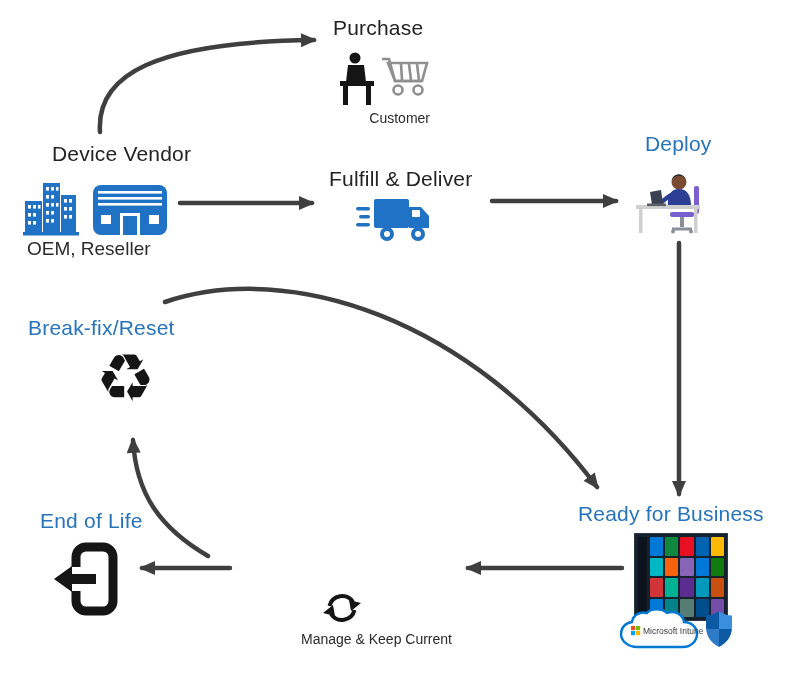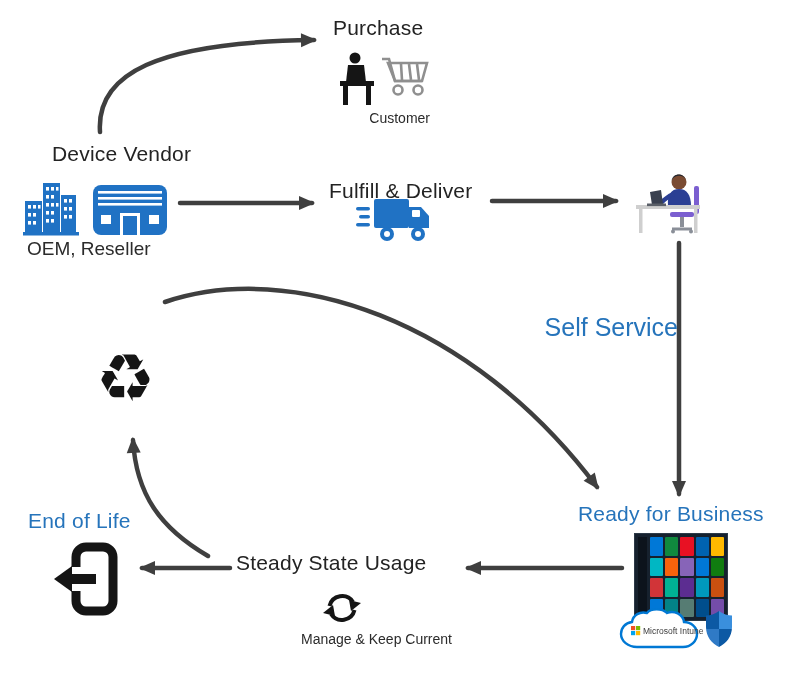--- a/index.html
+++ b/index.html
@@ -132,60 +132,61 @@
         <rect x="5" y="26" width="64" height="2.6"></rect>
       </g>
       <rect x="27" y="36" width="20" height="22" fill="#ffffff"></rect>
       <rect x="30" y="39" width="14" height="19" fill="#2072C4"></rect>
       <rect x="8" y="38" width="10" height="9" fill="#ffffff"></rect>
       <rect x="56" y="38" width="10" height="9" fill="#ffffff"></rect>
     </g>
   </svg>
   <div class="cap cap-lg" style="left:27px;top:238px;">OEM, Reseller</div>
 
-  <div class="title" style="left:329px;top:167px;margin-top:12px;">Fulfill &amp; Deliver</div>
+  <div class="title" style="left:329px;top:167px;">Fulfill &amp; Deliver</div>
 
   <svg class="abs truck-icon" viewBox="0 0 80 52">
     <g fill="#2072C4">
       <rect x="0" y="13" width="14" height="3.6" rx="1.8"></rect>
       <rect x="3" y="21" width="11" height="3.6" rx="1.8"></rect>
       <rect x="0" y="29" width="14" height="3.6" rx="1.8"></rect>
       <rect x="18" y="5" width="35" height="29" rx="2"></rect>
       <path d="M53 13 H65 L73 22 V34 H53 Z"></path>
       <circle cx="31" cy="40" r="7"></circle>
       <circle cx="62" cy="40" r="7"></circle>
     </g>
     <rect x="56" y="16" width="8" height="7" rx="1" fill="#ffffff"></rect>
     <circle cx="31" cy="40" r="3" fill="#ffffff"></circle>
     <circle cx="62" cy="40" r="3" fill="#ffffff"></circle>
   </svg>
 
+  <div class="title blue" style="left:645px;top:132px;">Deploy</div>
 
   <svg class="abs deploy-icon" viewBox="0 0 84 66">
     <rect x="60" y="18" width="5" height="28" rx="2" fill="#7b5fd0"></rect>
     <circle cx="45" cy="14" r="7.5" fill="#7a4b32"></circle>
     <path d="M37.5 13 A 8 8 0 0 1 52 12 C 50 5 39 4 37.5 13 Z" fill="#23272e"></path>
     <path d="M34 38 C33 27 37 21 45 21 C53 21 57 27 57 38 Z" fill="#2b3f94"></path>
     <path d="M39 24 C33 26 29 30 26 33 L29 36 C33 32 37 29 41 28 Z" fill="#2b3f94"></path>
     <rect x="2" y="37" width="64" height="4" fill="#cfcfcf"></rect>
     <rect x="5" y="41" width="3.5" height="24" fill="#cfcfcf"></rect>
     <rect x="60" y="41" width="3.5" height="24" fill="#cfcfcf"></rect>
     <polygon points="16,24 27,22 29,36 18,37" fill="#39404f"></polygon>
     <rect x="13" y="35.5" width="19" height="2.6" fill="#5a5f68"></rect>
     <rect x="36" y="44" width="24" height="5" rx="2" fill="#7b5fd0"></rect>
     <rect x="46" y="49" width="4" height="10" fill="#8a8f98"></rect>
     <path d="M38 61 L58 61" stroke="#8a8f98" stroke-width="3"></path>
     <circle cx="39" cy="63.5" r="2" fill="#8a8f98"></circle>
     <circle cx="57" cy="63.5" r="2" fill="#8a8f98"></circle>
   </svg>
 
   <div class="selfservice blue">
-    <div>Self Service</div>
   </div>
 
+  <div class="title blue" style="left:28px;top:316px;">Break-fix/Reset</div>
   <div class="abs recycle-icon">♻</div>
 
   <div class="title blue" style="left:578px;top:502px;">Ready for Business</div>
 
   <div class="startmenu">
     <div class="sm-strip"></div>
     <div class="sm-tiles">
         <div class="tile" style="background: rgb(0, 120, 215);"></div>
         <div class="tile" style="background: rgb(16, 137, 62);"></div>
         <div class="tile" style="background: rgb(232, 17, 35);"></div>
@@ -225,33 +226,32 @@
       </clipPath>
     </defs>
     <g clip-path="url(#shclip)">
       <rect x="0" y="0" width="14" height="19" fill="#0c59a4"></rect>
       <rect x="14" y="0" width="14" height="19" fill="#3a8fdd"></rect>
       <rect x="0" y="19" width="14" height="19" fill="#2f7ac6"></rect>
       <rect x="14" y="19" width="14" height="19" fill="#0c59a4"></rect>
     </g>
   </svg>
 
-  <div class="title" style="left:236px;top:551px;">Steady State Usage</div>
 
   <svg class="abs sync-icon" viewBox="0 0 42 42">
     <g fill="none" stroke="#151515" stroke-width="4">
       <path d="M8.5 19 A 13 13 0 0 1 32 15"></path>
       <path d="M33.5 23 A 13 13 0 0 1 10 27"></path>
     </g>
     <polygon points="28,13 40,16 30,24" fill="#151515"></polygon>
     <polygon points="14,29 2,26 12,18" fill="#151515"></polygon>
   </svg>
   <div class="cap" style="left:256px;top:631px;width:160px;margin-left:36px;">Manage &amp; Keep Current</div>
 
-  <div class="title blue" style="left:28px;top:509px;">End of Life</div>
+  <div class="title blue" style="left:40px;top:509px;">End of Life</div>
 
   <svg class="abs exit-icon" viewBox="0 0 66 76">
     <rect x="24" y="6" width="37" height="64" rx="10" fill="none" stroke="#151515" stroke-width="9"></rect>
     <rect x="12" y="26" width="18" height="24" fill="#ffffff"></rect>
     <rect x="18" y="33" width="26" height="10" fill="#151515"></rect>
     <polygon points="2,38 20,25 20,51" fill="#151515"></polygon>
   </svg>
 
 </div>
 

